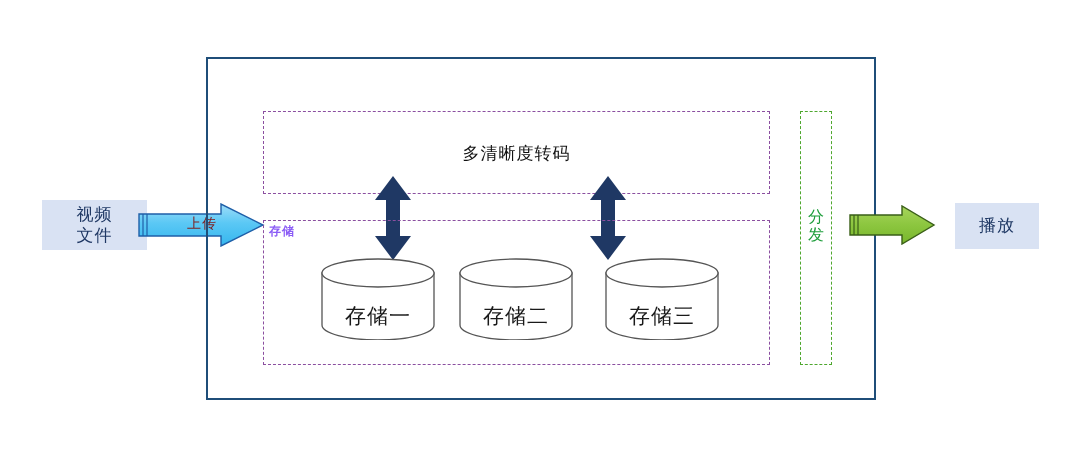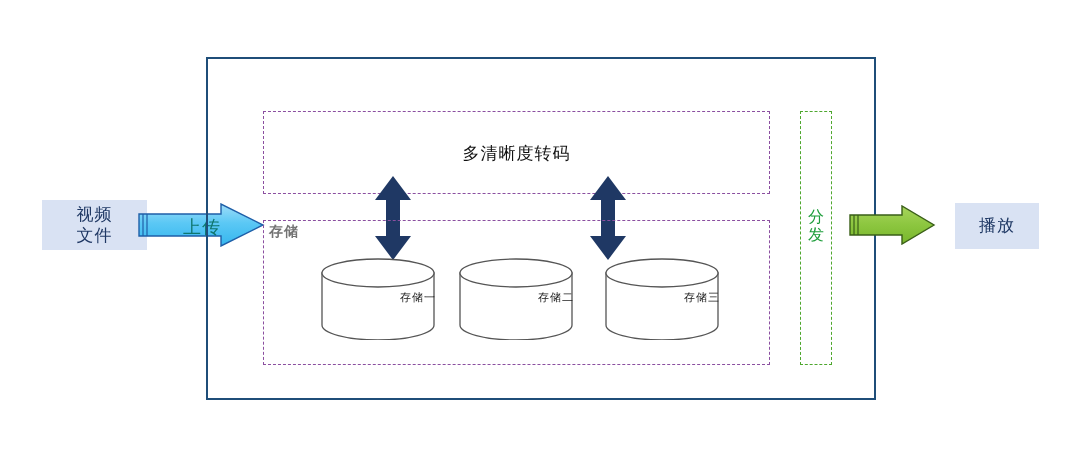--- a/index.html
+++ b/index.html
@@ -67,39 +67,39 @@
   #storage-box{
     position:absolute;
     left:263px; top:220px;
     width:507px; height:145px;
     border:1.5px dashed #8B4FA0;
     box-sizing:border-box;
   }
   #storage-label{
     position:absolute;
     left:5px; top:2px;
-    font-size:14px;
+    font-size:12px;
     font-weight:bold;
-    color:#737373;
+    color:#8b5cf6;
     letter-spacing:1px;
     font-family:Liberation Serif, serif;
   }
 
   
   .cylinder{
     position:absolute;
     width:116px; height:82px;
   }
   .cylinder svg{ display:block; width:116px; height:82px; }
   .cyl-label{
     position:absolute;
     left:0; right:0;
-    top:32px;
-    text-align:right;
-    font-size:11px;
+    top:44px;
+    text-align:center;
+    font-size:21px;
     color:#1a1a1a;
     letter-spacing:1px;
     font-family:"DejaVu Serif","Liberation Serif",serif;
   }
   #cyl-1{ left:320px; top:258px; }
   #cyl-2{ left:458px; top:258px; }
   #cyl-3{ left:604px; top:258px; }
 
   
   .vert-arrow{ position:absolute; width:44px; height:88px; }
@@ -129,22 +129,22 @@
   
   .block-arrow{ position:absolute; }
   .block-arrow svg{ display:block; }
   #upload-arrow{   left:137px; top:203px; width:128px; height:44px; }
   #deliver-arrow{  left:848px; top:205px; width:88px; height:40px; }
   #upload-arrow-label{
     position:absolute;
     left:30px; top:12px;
     width:70px;
     text-align:center;
-    font-size:18px;
-    color:#0f766e;
+    font-size:14px;
+    color:#7f1d1d;
     letter-spacing:1px;
     pointer-events:none;
     font-family:Liberation Mono, monospace;
   }
 </style>
 </head>
 <body>
 
 <div id="canvas">
 

